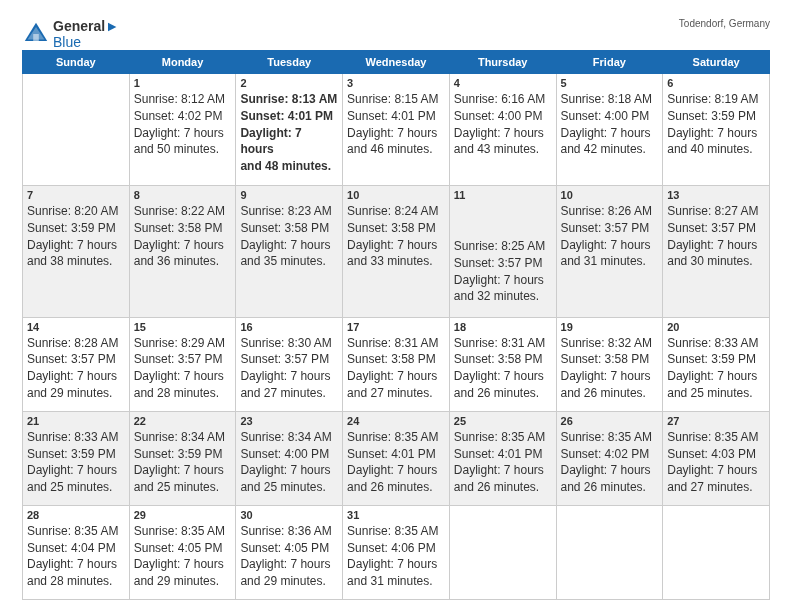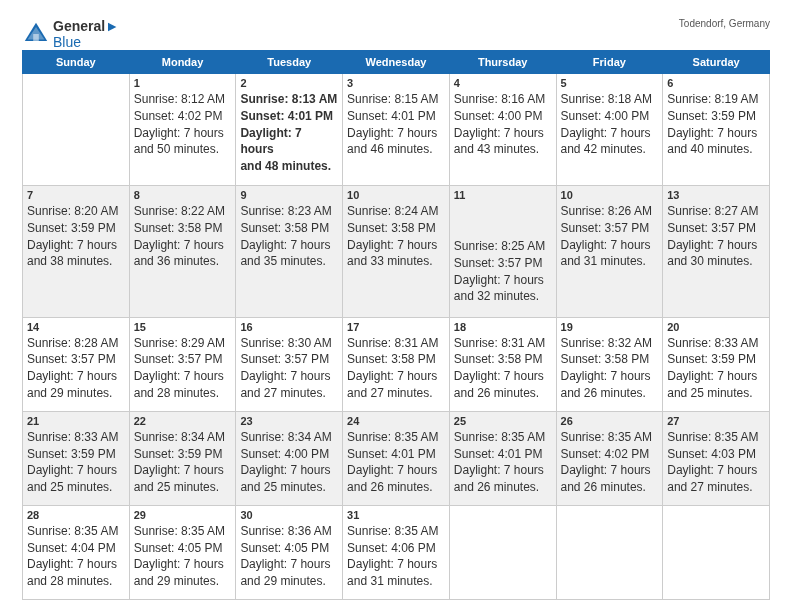--- a/index.html
+++ b/index.html
@@ -142,21 +142,21 @@
           </td>
           <td>
             <span class="day-num">3</span>
             <div class="cell-text" style="white-space: pre-line;">Sunrise: 8:15 AM
 Sunset: 4:01 PM
 Daylight: 7 hours
 and 46 minutes.</div>
           </td>
           <td>
             <span class="day-num">4</span>
-            <div class="cell-text" style="white-space: pre-line;">Sunrise: 8:16 AM
+            <div class="cell-text" style="white-space: pre-line;">Sunrise: 6:16 AM
 Sunset: 4:00 PM
 Daylight: 7 hours
 and 43 minutes.</div>
           </td>
           <td>
             <span class="day-num">5</span>
             <div class="cell-text" style="white-space: pre-line;">Sunrise: 8:18 AM
 Sunset: 4:00 PM
 Daylight: 7 hours
 and 42 minutes.</div>

